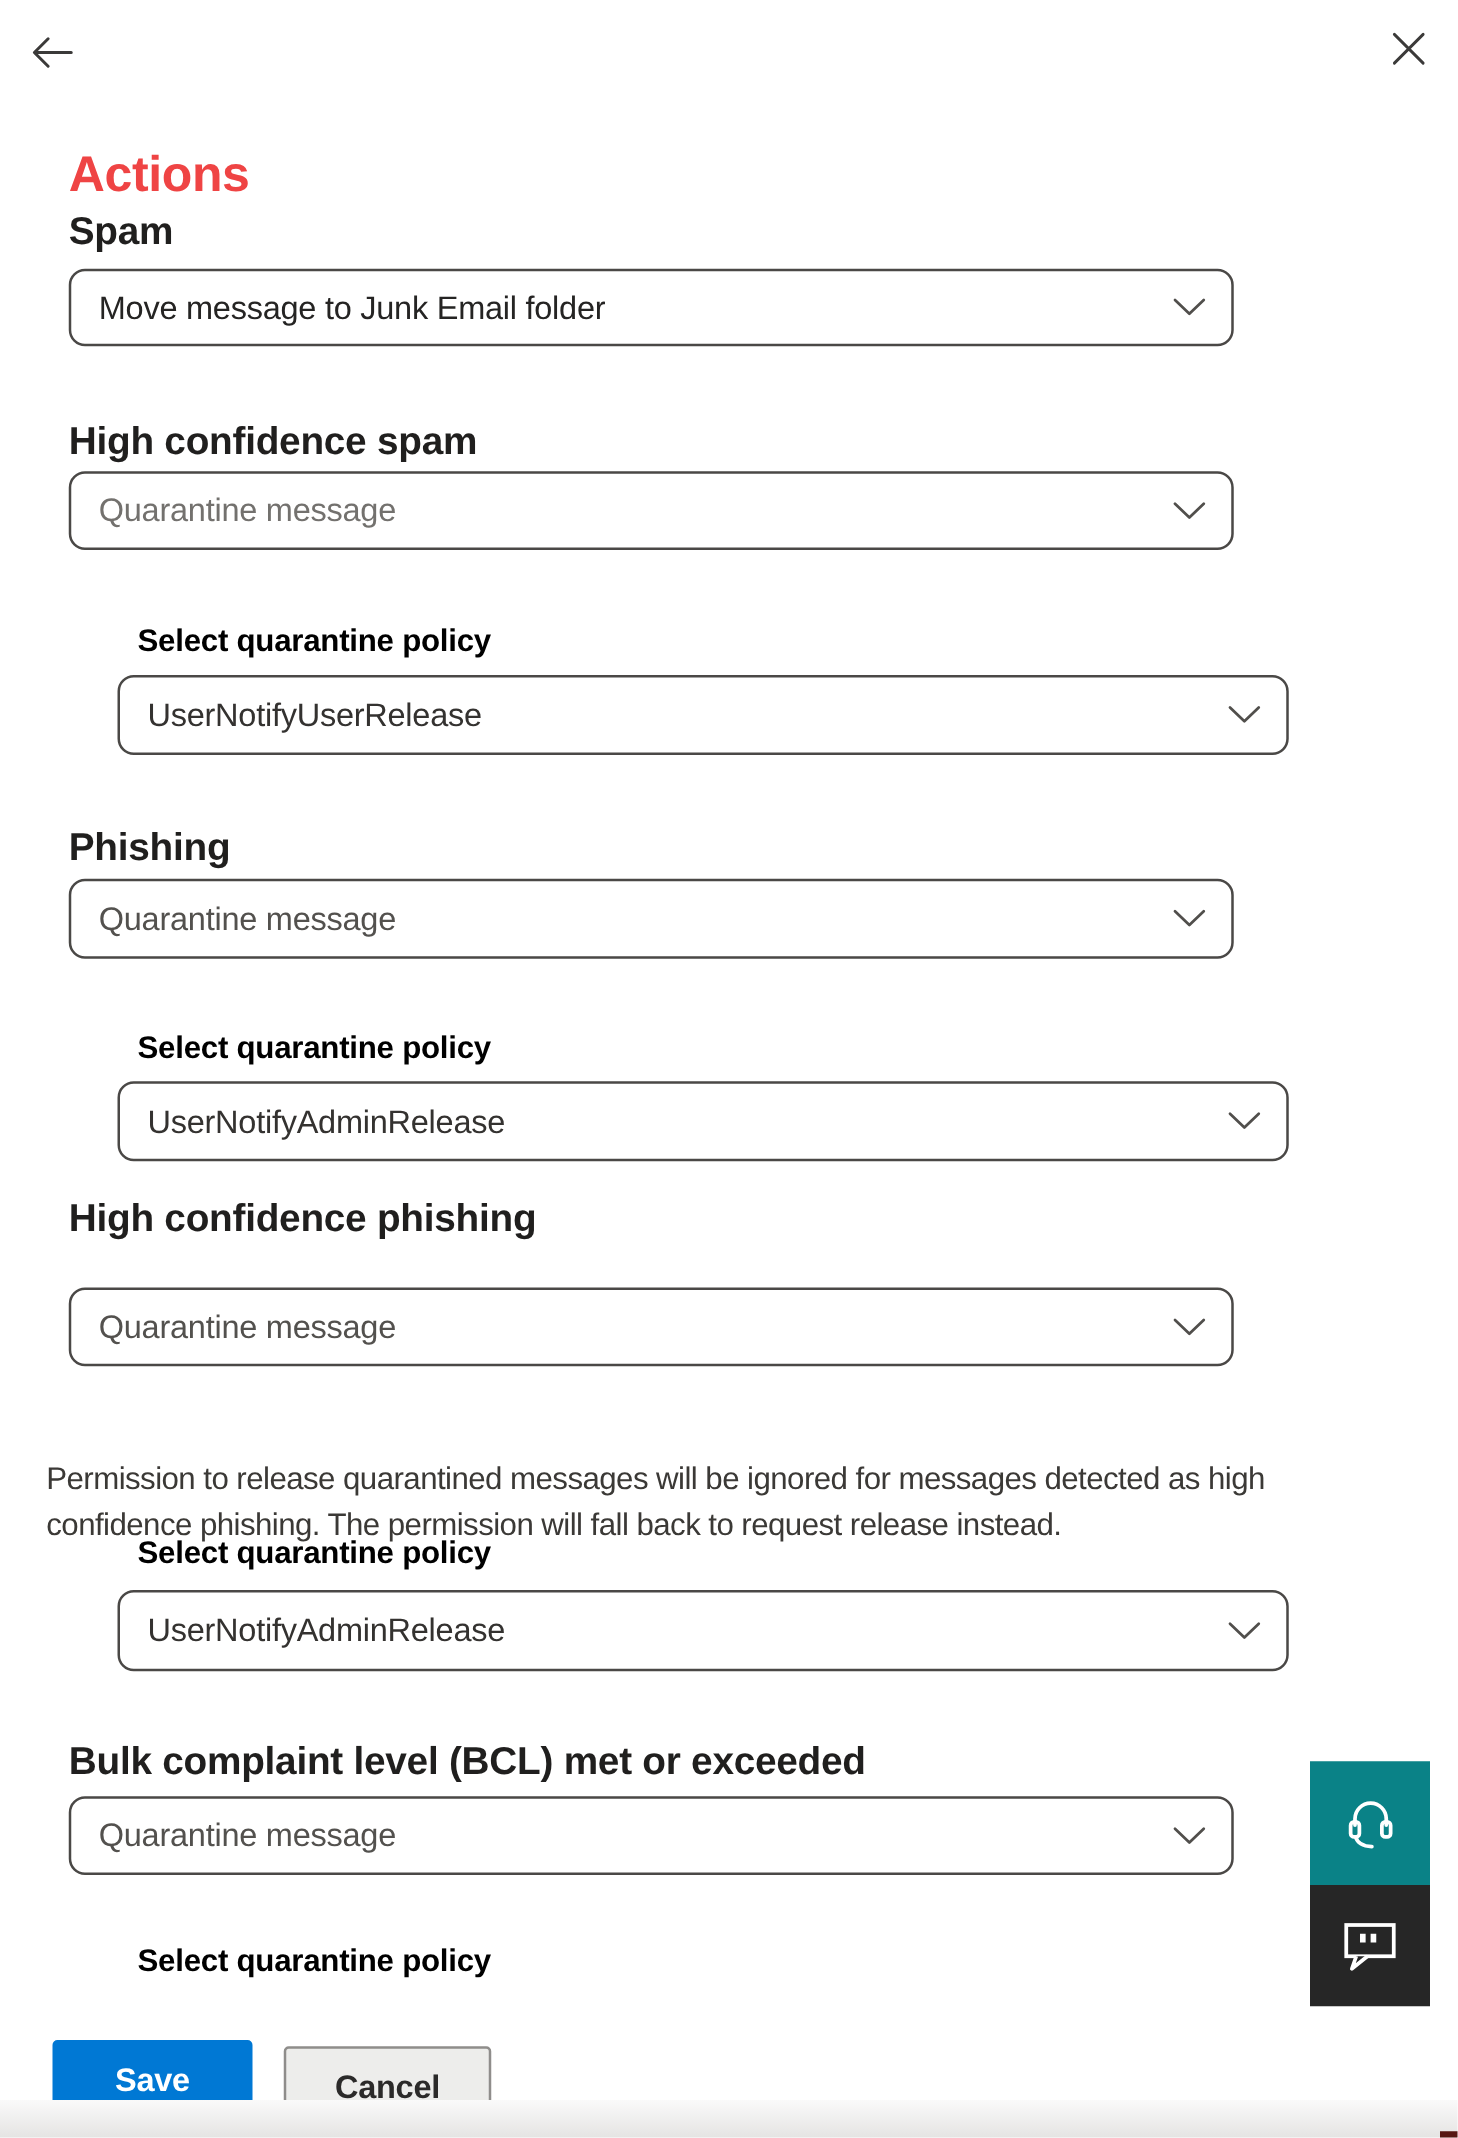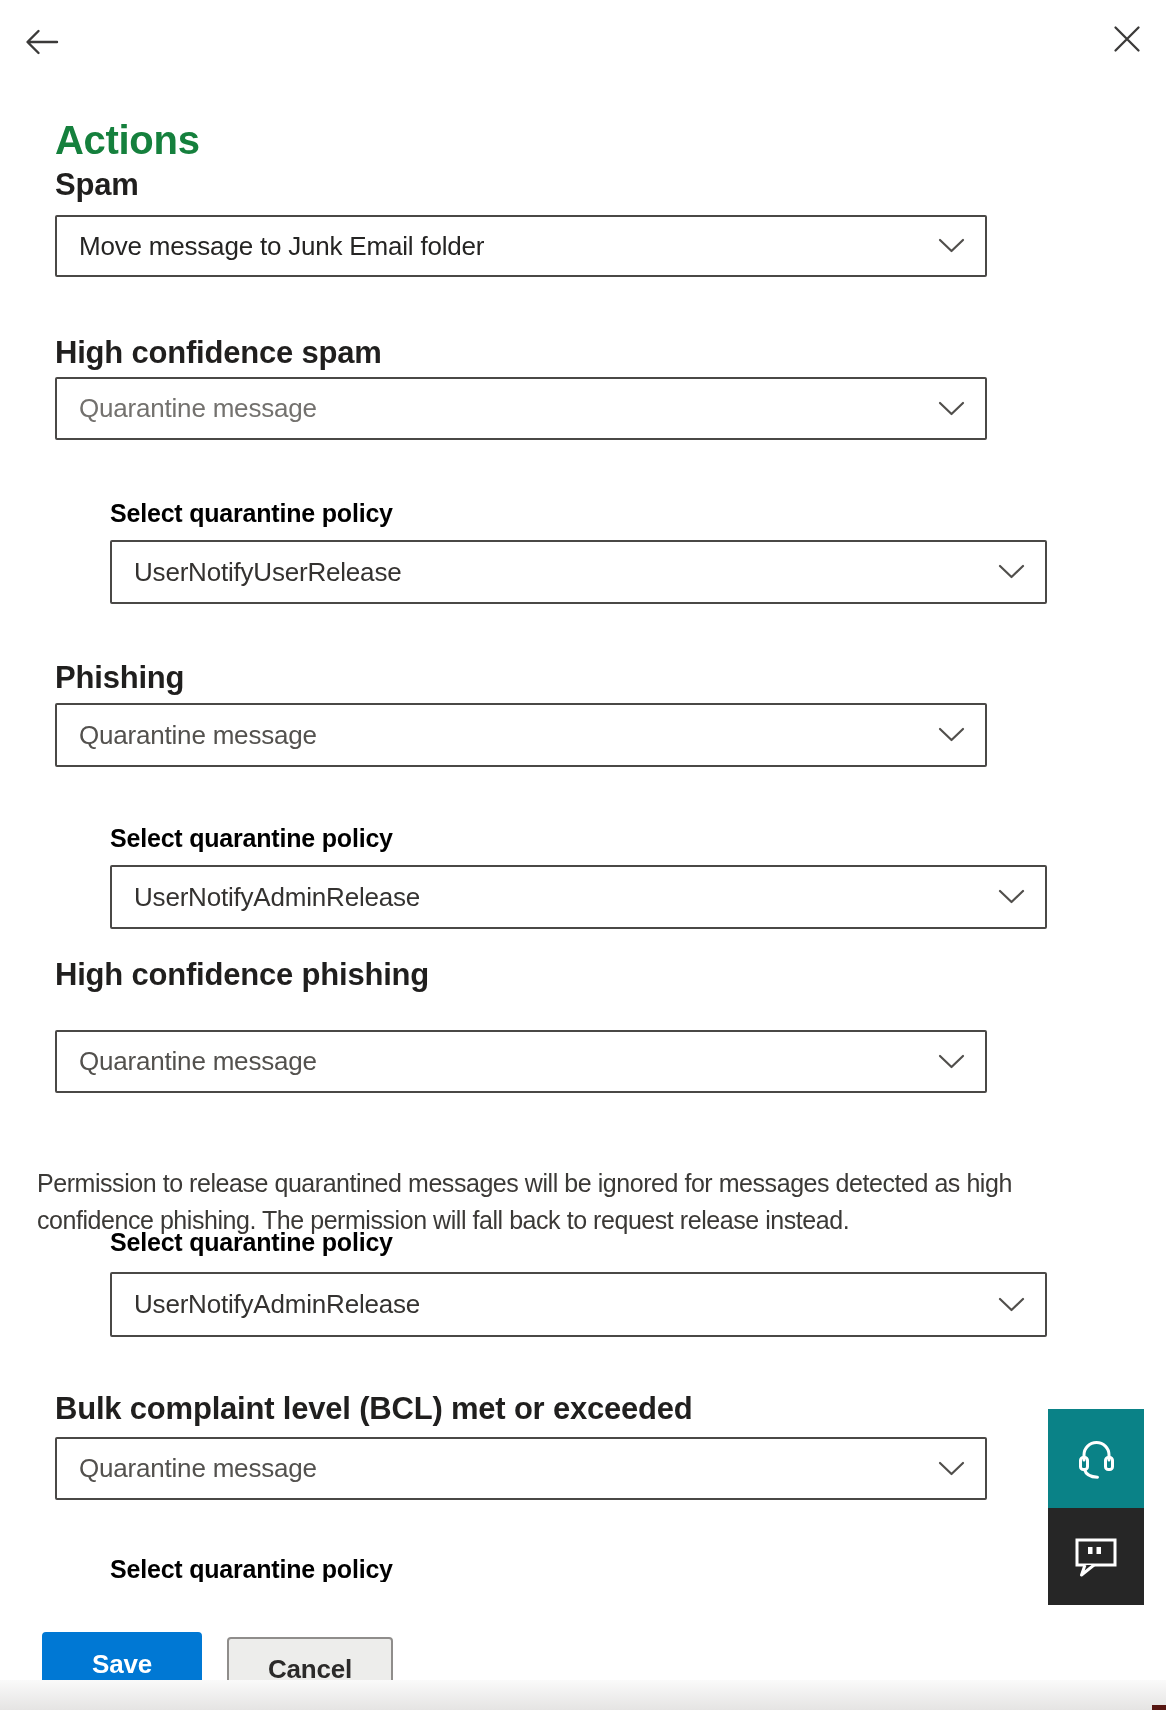--- a/index.html
+++ b/index.html
@@ -12,39 +12,39 @@
   .abs{position:absolute;}
 
   
   .icon-btn{position:absolute;background:none;border:none;padding:0;cursor:pointer;line-height:0;}
   .back-btn{left:24px;top:26px;width:36px;height:32px;}
   .close-btn{left:1112px;top:24px;width:30px;height:30px;}
 
   
   .page-title{
     left:55px;top:90px;font-size:40px;line-height:46px;font-weight:700;
-    color:#15803d;letter-spacing:-0.3px;
+    color:#ef4444;letter-spacing:-0.3px;
   }
 
   
   .field-label{
     font-size:31px;line-height:30px;font-weight:600;color:#201f1e;letter-spacing:-0.2px;
   }
   .sub-label{
     font-size:25px;line-height:30px;font-weight:600;color:#000000;letter-spacing:-0.2px;
   }
 
   
   .dd{
     position:absolute;height:62px;width:932px;left:55px;
-    background:#fff;border:2px solid #4a4846;border-radius:2px;
+    background:#fff;border:2px solid #4a4846;border-radius:13px;
     display:flex;align-items:center;box-sizing:border-box;
     padding:0 60px 0 22px;cursor:pointer;
   }
-  .dd.indent{left:110px;width:937px;}
+  .dd.indent{left:94px;width:937px;}
   .dd .dd-value{
     font-size:26px;letter-spacing:-0.2px;color:#252423;
     white-space:nowrap;overflow:hidden;
   }
   .dd .dd-value.placeholder{color:#73716e;}
   .dd .dd-value.mid{color:#53514e;}
   .dd .dd-value.policy{color:#343230;}
   .dd .chev{position:absolute;right:20px;top:50%;margin-top:-8px;line-height:0;}
 
   

